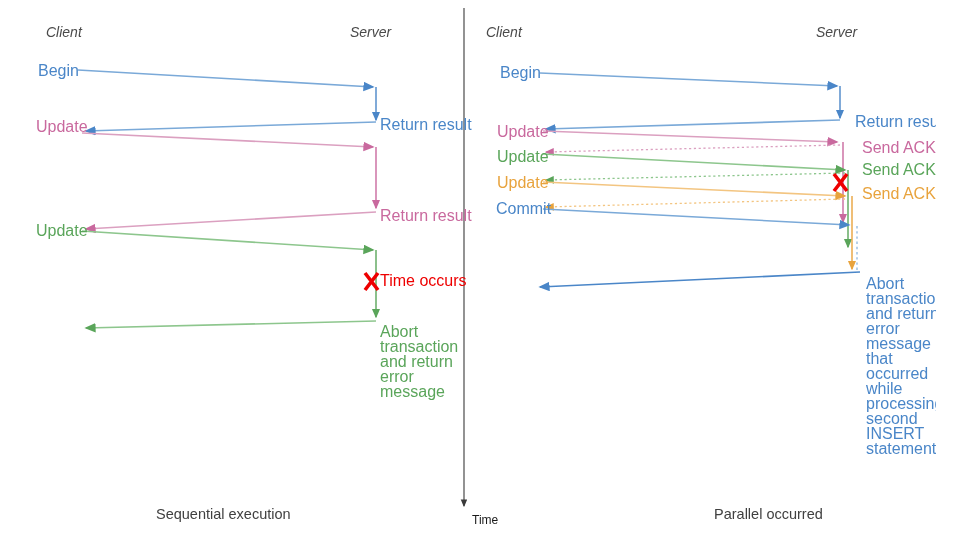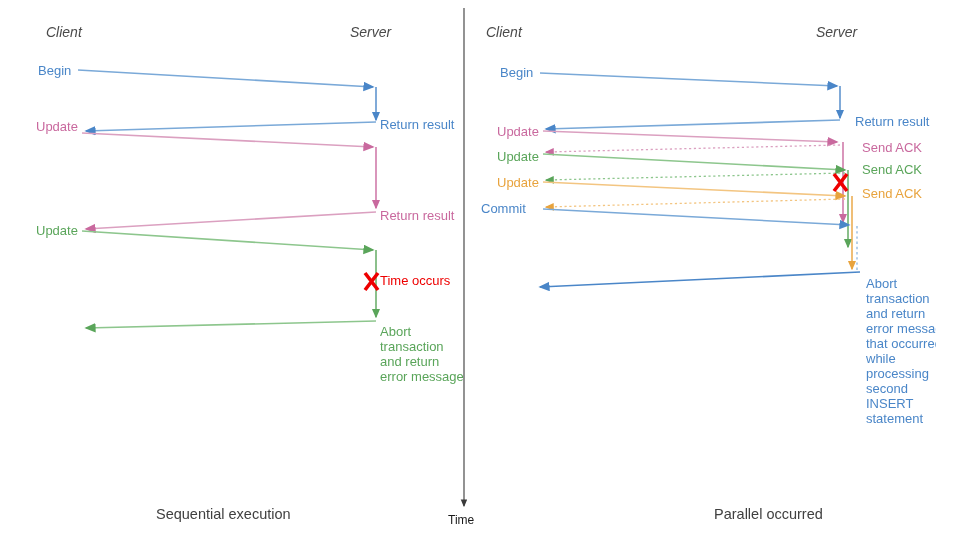--- a/index.html
+++ b/index.html
@@ -18,21 +18,21 @@
   svg.layer {
     position: absolute;
     left: 0;
     top: 0;
     width: 960px;
     height: 540px;
   }
   .lbl {
     position: absolute;
     font-family: "Liberation Sans", sans-serif;
-    font-size: 13px;
+    font-size: 16px;
     line-height: 15px;
     white-space: pre;
     color: #333;
   }
   .lbl.actor {
     font-style: italic;
     font-size: 14px;
     color: #4a4a4a;
   }
   .lbl.caption {
@@ -197,29 +197,29 @@
   <div class="lbl actor" style="left:816px; top:25px;">Server</div>
 
   <div class="lbl" style="left:500px; top:65px; color:#4a86c8;">Begin</div>
   <div class="lbl" style="left:855px; top:114px; color:#4a86c8;">Return result</div>
   <div class="lbl" style="left:497px; top:124px; color:#c9699e;">Update</div>
   <div class="lbl" style="left:862px; top:140px; color:#c9699e;">Send ACK</div>
   <div class="lbl" style="left:497px; top:149px; color:#5aa55a;">Update</div>
   <div class="lbl" style="left:862px; top:162px; color:#5aa55a;">Send ACK</div>
   <div class="lbl" style="left:497px; top:175px; color:#e8a33d;">Update</div>
   <div class="lbl" style="left:862px; top:186px; color:#e8a33d;">Send ACK</div>
-  <div class="lbl" style="left:481px; top:201px; color:#4a86c8;">Commit</div>
+  <div class="lbl" style="left:496px; top:201px; color:#4a86c8;">Commit</div>
   <div class="lbl multi" style="left:866px; top:264px; width:86px; color:#4a86c8; white-space:pre-line;">Abort
 transaction
 and return
 error message
 that occurred
 while
 processing
 second
 INSERT
 statement</div>
 
   <div class="lbl caption" style="left:714px; top:507px;">Parallel occurred</div>
 
-  <div class="lbl timelbl" style="left:448px; top:513px;">Time</div>
+  <div class="lbl timelbl" style="left:472px; top:513px;">Time</div>
 
 </div>
 
 </body></html>

